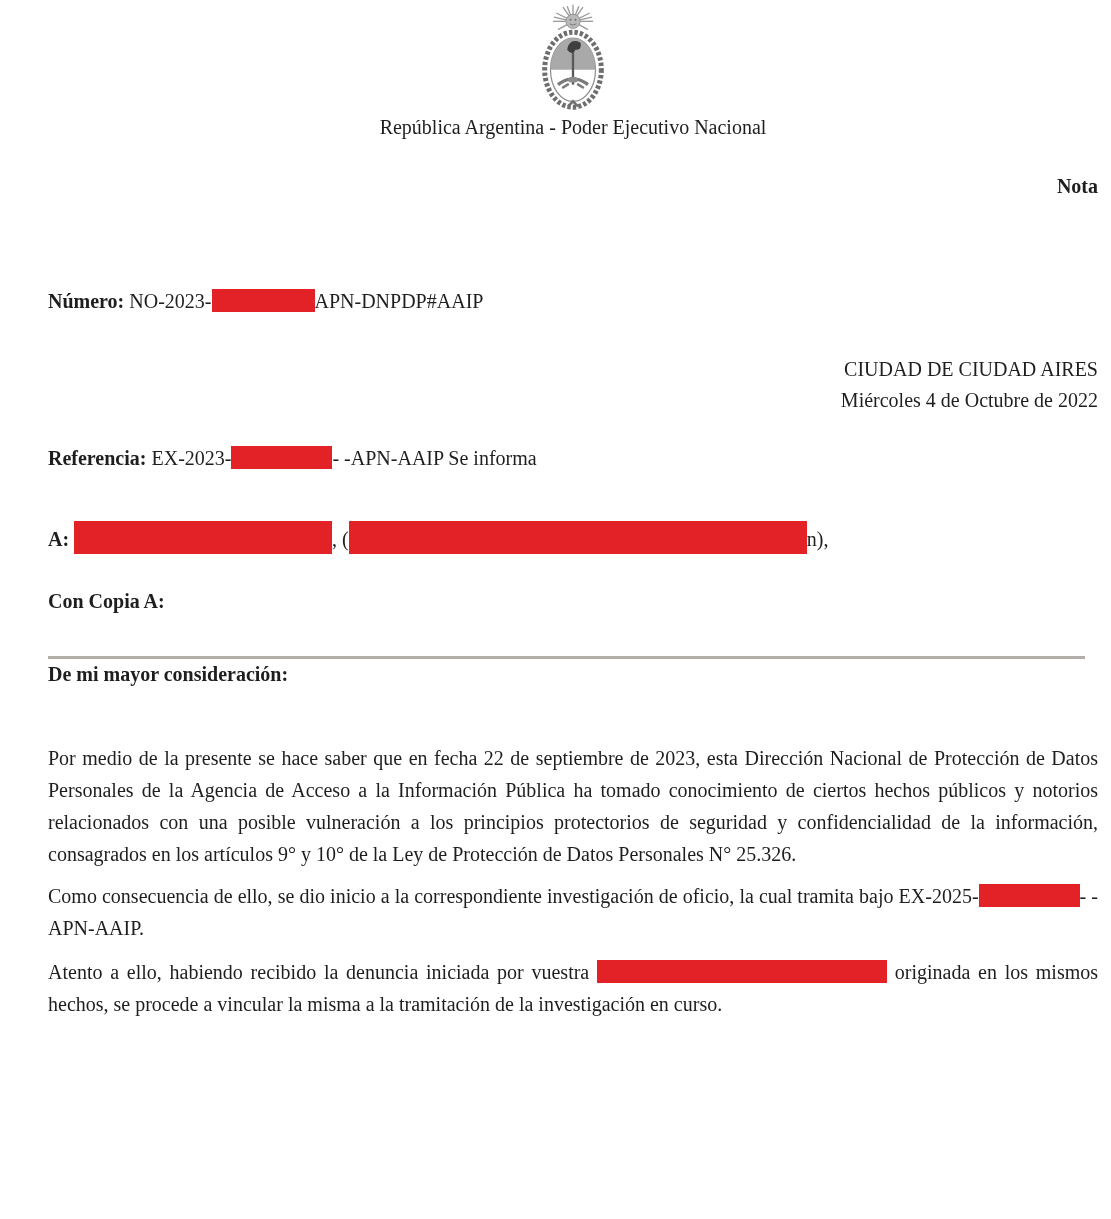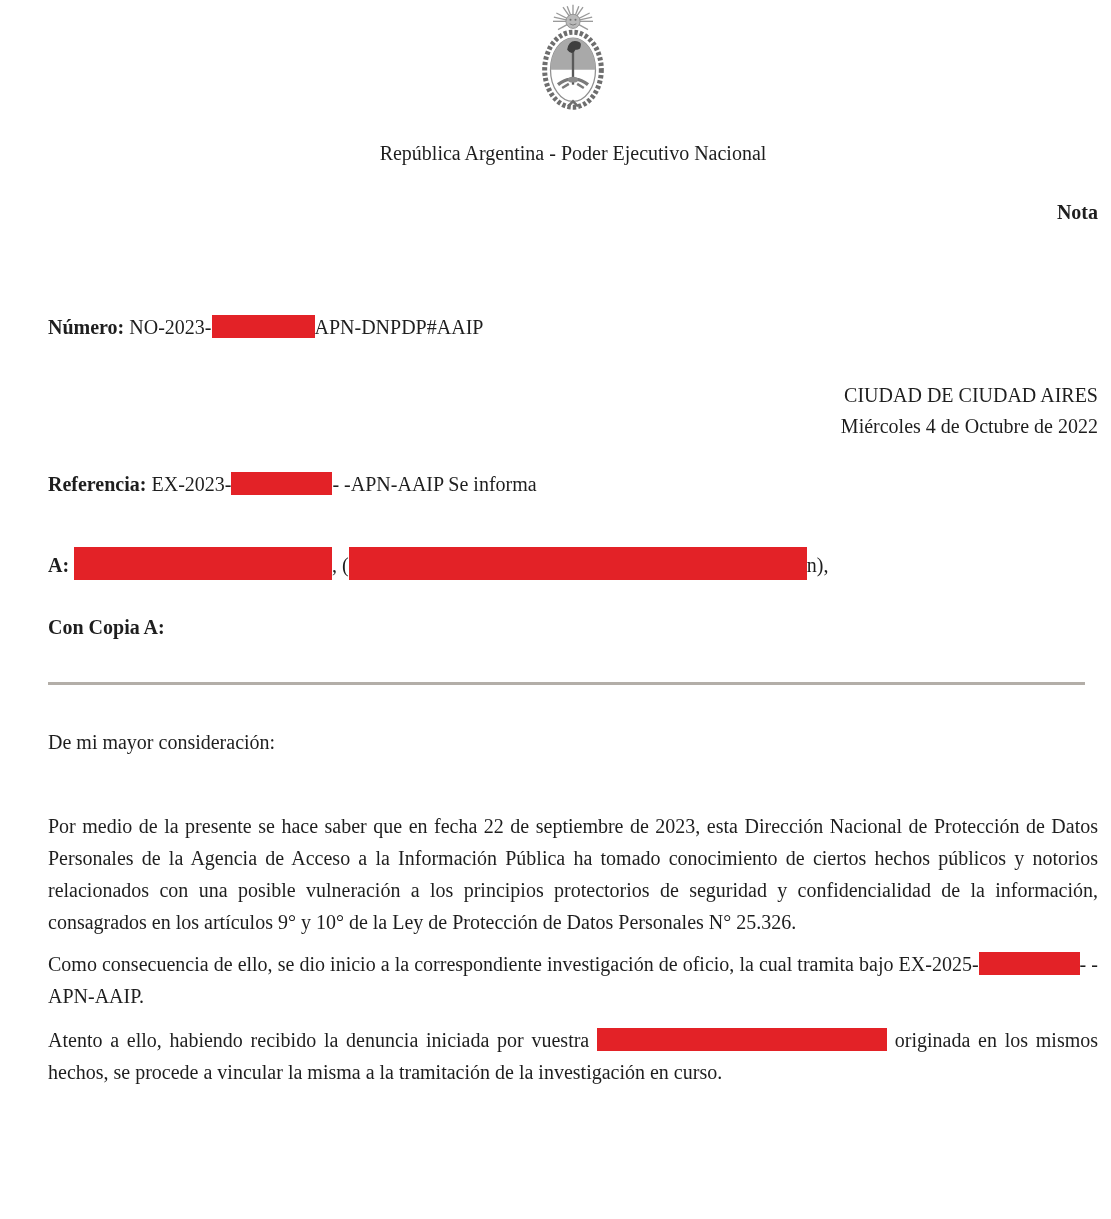--- a/index.html
+++ b/index.html
@@ -24,21 +24,21 @@
   .emblem-wrap{
     width:100%;
     display:flex;justify-content:center;
     padding-top:3px;
     height:112px;
   }
   .org-line{
     text-align:center;
     font-size:20px;line-height:30px;
   }
-  .org-line1{margin-top:26px;}
+  .org-line1{margin-top:0;}
   .doc-type{
     text-align:right;font-weight:bold;
     font-size:20px;line-height:32px;
     margin-top:28px;
   }
   
   .numero-line{
     margin-top:84px;
     font-size:20px;line-height:30px;
     white-space:nowrap;
@@ -66,22 +66,21 @@
   
   .divider{
     margin-top:40px;
     height:3px;
     width:1037px;
     background:var(--divider);
     border:none;
   }
   
   .salutation{
-    margin-top:42px;
-    font-weight:normal;
+    font-weight:bold;
     font-size:20px;line-height:30px;
   }
   .para{
     margin-top:10px;
     font-size:20px;line-height:32px;
     text-align:justify;
     width:1050px;
   }
   .para1{margin-top:53px;}
   .para2{margin-top:10px;}

